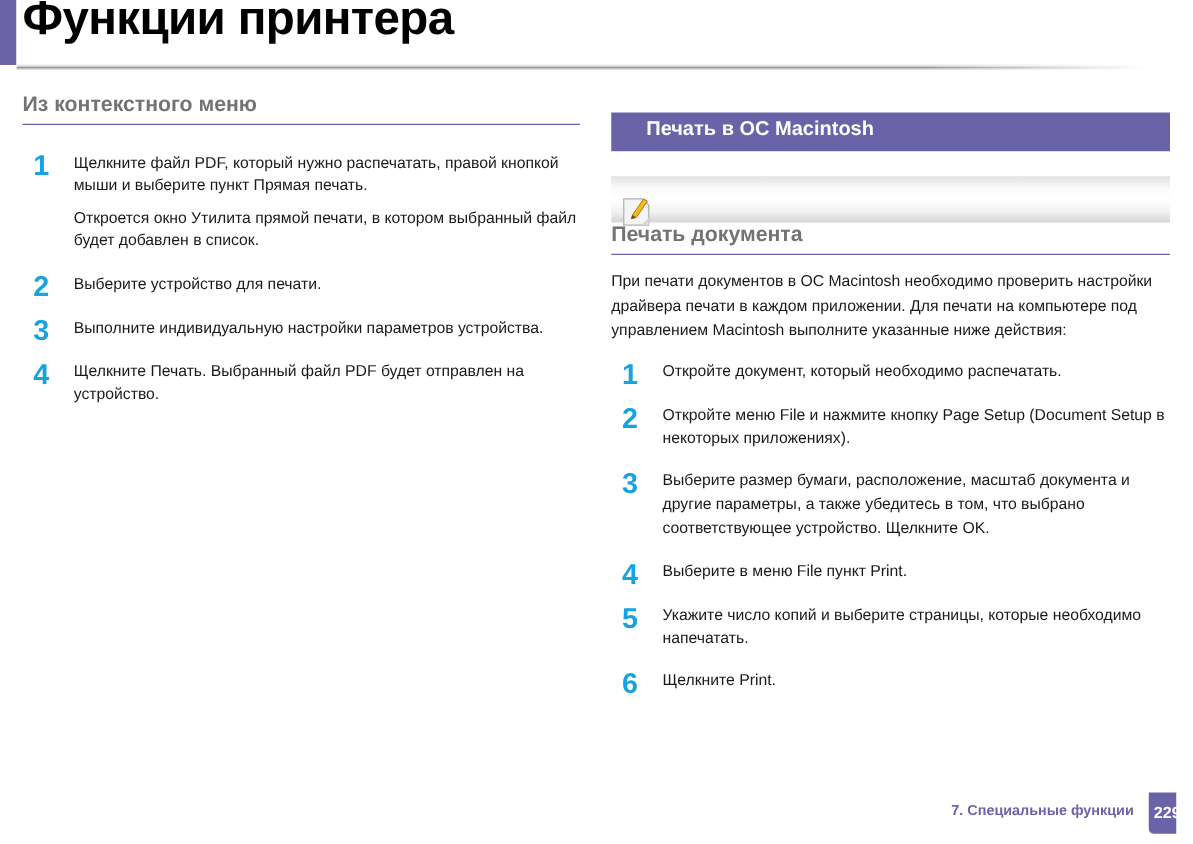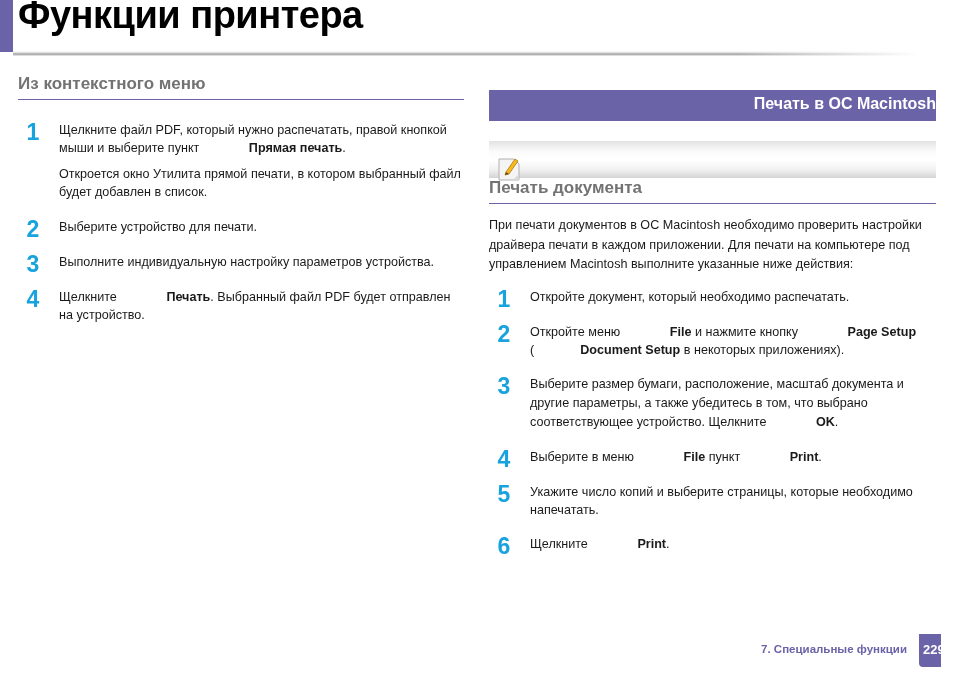--- a/index.html
+++ b/index.html
@@ -25,37 +25,37 @@
     }
     .col-left { position: absolute; left: 18px; top: 74px; width: 446px; }
     .col-right { position: absolute; left: 489px; top: 90px; width: 447px; }
 
     .sec-heading {
       font-size: 17px; font-weight: bold; color: #737373;
       padding-bottom: 5px; border-bottom: 1px solid #6b63a8; margin: 0;
     }
     .band {
       background: #6b63a8; color: #fff; font-weight: bold; font-size: 16px;
-      height: 31px; line-height: 28px; padding-left: 28px; box-sizing: border-box; text-align: right;
+      height: 31px; line-height: 28px; padding-left: 28px; box-sizing: border-box;
     }
     .note {
       margin-top: 20px; position: relative;
       background: linear-gradient(to bottom, #e2e2e2 0px, #fafafa 10px, #ffffff 18px, #ffffff calc(100% - 18px), #f0f0f0 calc(100% - 8px), #d4d4d4 100%);
       padding: 17px 0 20px 43px; font-size: 12.5px; line-height: 18px; color: #1a1a1a;
     }
     .note-icon { position: absolute; left: 8px; top: 15px; width: 24px; height: 26px; }
 
     .step { position: relative; padding-left: 41px; font-size: 12.6px; line-height: 18px; }
     .step .num {
       position: absolute; left: 0; top: -2px; width: 30px;
       color: #17a3dd; font-weight: bold; font-size: 23px; line-height: 26px; text-align: center;
     }
     .step p { margin: 0; }
     .step p + p { margin-top: 8px; }
-    b { font-weight: bold; margin-left: 46px; }
+    b { font-weight: normal; }
 
     .intro { font-size: 12.6px; line-height: 19.5px; margin: 12px 0 0 0; }
 
     .footer-label {
       position: absolute; right: 47px; top: 643px;
       font-size: 11.5px; font-weight: bold; color: #6b63a8;
     }
     .page-badge {
       position: absolute; left: 919px; top: 634px; width: 22px; height: 33px;
       background: #6b63a8; color: #fff; font-weight: bold; font-size: 13px;
@@ -78,21 +78,21 @@
     <p>Откроется окно Утилита прямой печати, в котором выбранный файл будет добавлен в список.</p>
   </div>
 
   <div class="step" style="margin-top:17px;">
     <span class="num">2</span>
     <p>Выберите устройство для печати.</p>
   </div>
 
   <div class="step" style="margin-top:17px;">
     <span class="num">3</span>
-    <p>Выполните индивидуальную настройку параметров устройства.</p>
+    <p>Выполните индивидуальную настройки параметров устройства.</p>
   </div>
 
   <div class="step" style="margin-top:17px;">
     <span class="num">4</span>
     <p><span>Щелкните </span><b>Печать</b><span>. Выбранный файл PDF будет отправлен на устройство.</span></p>
   </div>
 </div>
 
 <div class="col-right">
   <div class="band">Печать в ОС Macintosh</div>

